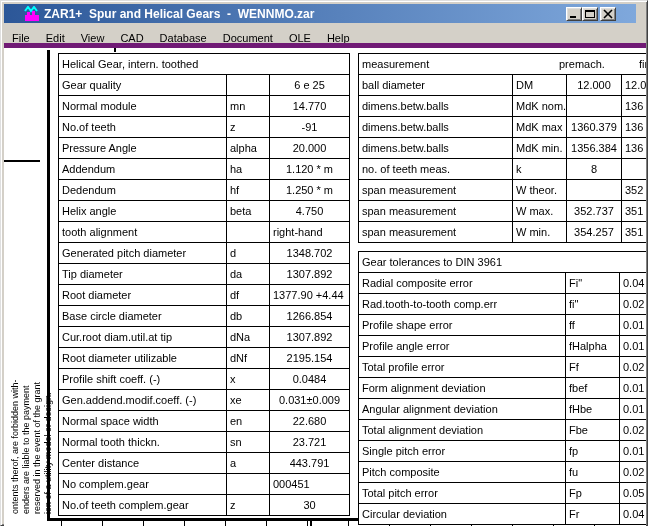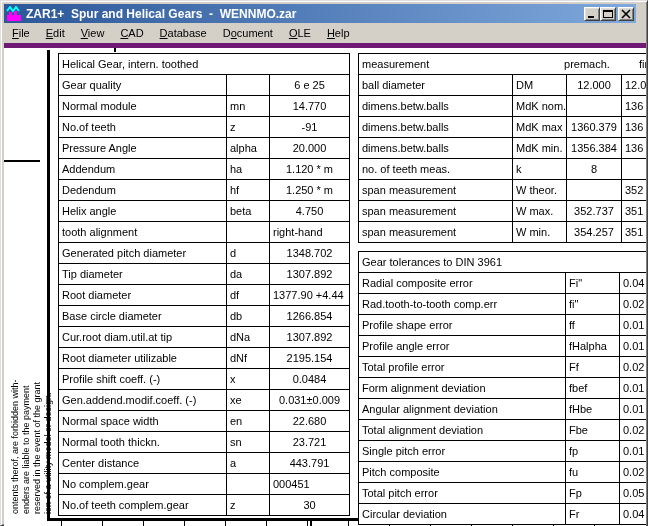--- a/index.html
+++ b/index.html
@@ -7,34 +7,34 @@
        font-family:"Liberation Sans",sans-serif;}
 
   
   .window{position:absolute;inset:0;background:#D4D0C8;
     border-left:1px solid #DFDFDF;border-top:1px solid #DFDFDF;
     border-right:1px solid #404040;border-bottom:1px solid #404040;
     box-shadow:inset 1px 1px 0 #fff, inset -1px -1px 0 #808080;}
 
   .titlebar{position:absolute;left:3px;top:3px;right:11px;height:19px;
     background:linear-gradient(90deg,#2C5798,#7FA8DC);
-    display:flex;align-items:center;padding:0 2px;box-sizing:border-box;}
+    display:flex;align-items:center;padding:0 20px;box-sizing:border-box;}
   .app-icon{width:16px;height:16px;flex:0 0 16px;margin-right:4px;}
   .title-text{color:#fff;font-weight:bold;font-size:12px;white-space:pre;
     flex:1 1 auto;overflow:hidden;}
   .window-buttons{display:flex;align-items:center;}
   .win-btn{width:16px;height:14px;background:#D4D0C8;box-sizing:border-box;
     border-top:1px solid #fff;border-left:1px solid #fff;
     border-right:1px solid #404040;border-bottom:1px solid #404040;
     box-shadow:inset 1px 1px 0 #DFDFDF, inset -1px -1px 0 #808080;
     display:flex;align-items:center;justify-content:center;padding:0;}
   .win-btn.close{margin-left:2px;}
   .win-btn svg{display:block;}
 
-  .menubar{position:absolute;left:3px;top:22px;right:3px;height:19px;
+  .menubar{position:absolute;left:3px;top:22px;right:3px;height:29px;
     background:#D4D0C8;display:flex;align-items:center;font-size:11px;color:#000;}
   .menu-item{padding:2px 8px;white-space:nowrap;}
   .menu-item u{text-decoration:underline;}
 
   
   .client{position:absolute;left:3px;top:42px;width:642px;height:481px;
     background:#fff;overflow:hidden;border-top:5px solid #701a75;box-sizing:content-box;}
 
   
   .vframe{position:absolute;left:43px;top:2px;width:3px;height:471px;background:#000;}
@@ -61,21 +61,21 @@
   .tol-table{left:354px;top:203px;width:336px;}
 
   .c-val{text-align:center;}
   .c-fin{text-align:left;}
   .c-tolval{text-align:left;}
   .al-left{text-align:left;}
   .al-center{}
 
   .meas-header{position:relative;}
   .meas-header .hdr-premach{position:absolute;left:200px;top:0;width:56px;
-    text-align:center;line-height:20px;}
+    text-align:left;line-height:20px;}
   .meas-header .hdr-fin{position:absolute;left:280px;top:0;line-height:20px;}
 </style>
 </head>
 <body>
 
 <div class="window">
 
   <div class="titlebar">
     <svg class="app-icon" viewBox="0 0 16 16">
       <rect x="0" y="0" width="16" height="16" fill="none"></rect>

